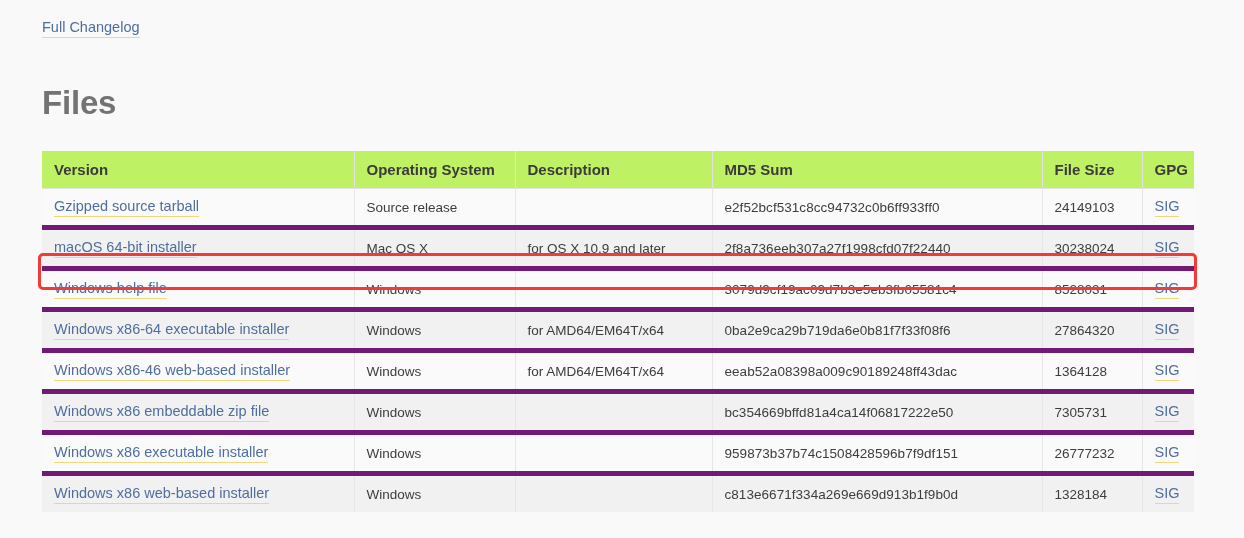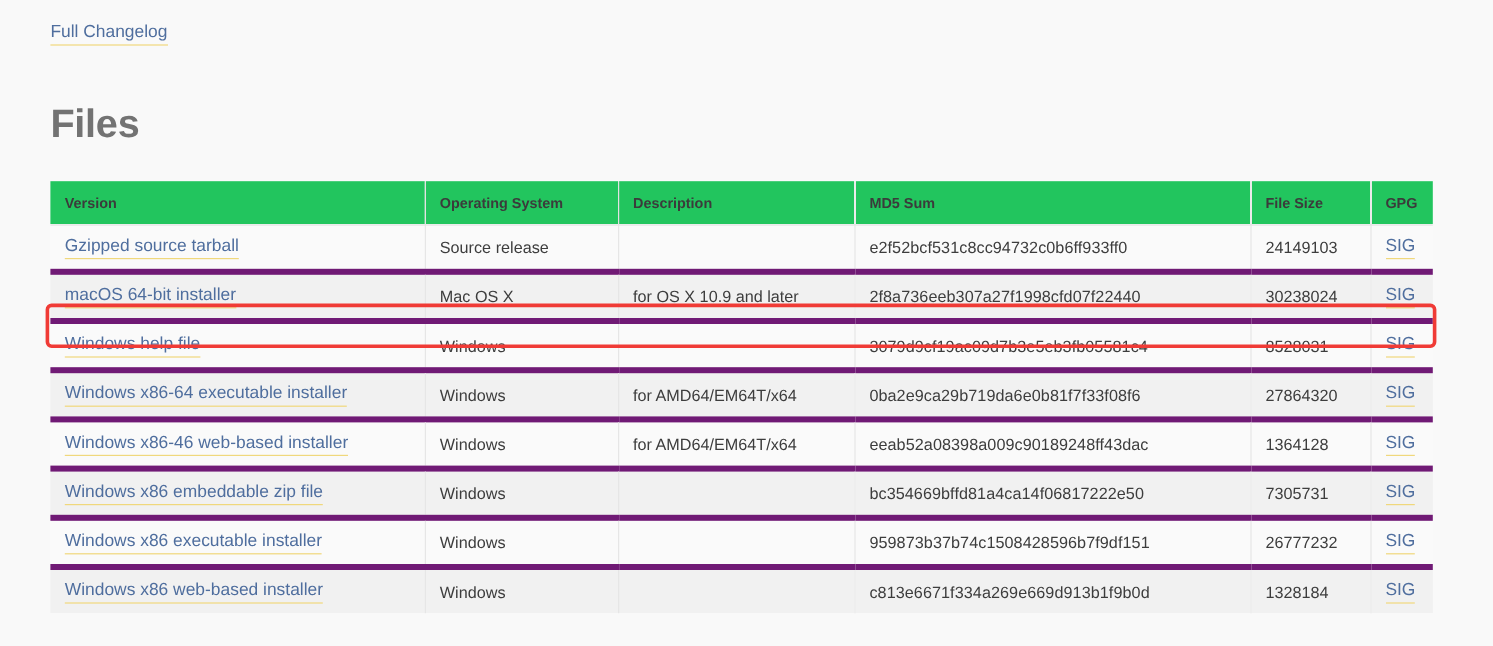--- a/index.html
+++ b/index.html
@@ -60,25 +60,25 @@
     top: 151px;
     width: 1152px;
   }
   table.files {
     border-collapse: collapse;
     width: 1152px;
     table-layout: fixed;
     font-size: 13.5px;
   }
   table.files th {
-    background: #22c55e;
+    background: #bef264;
     text-align: left;
     font-weight: bold;
     color: #3b3b3b;
-    font-size: 12px;
+    font-size: 15px;
     padding: 10px 12px 10px 12px;
     height: 16px;
     border-right: 1px solid #e2e2e2;
     border-bottom: 1px solid #e2e2e2;
     vertical-align: middle;
     white-space: nowrap;
     overflow: hidden;
   }
   table.files th:last-child { border-right: none; }
 

